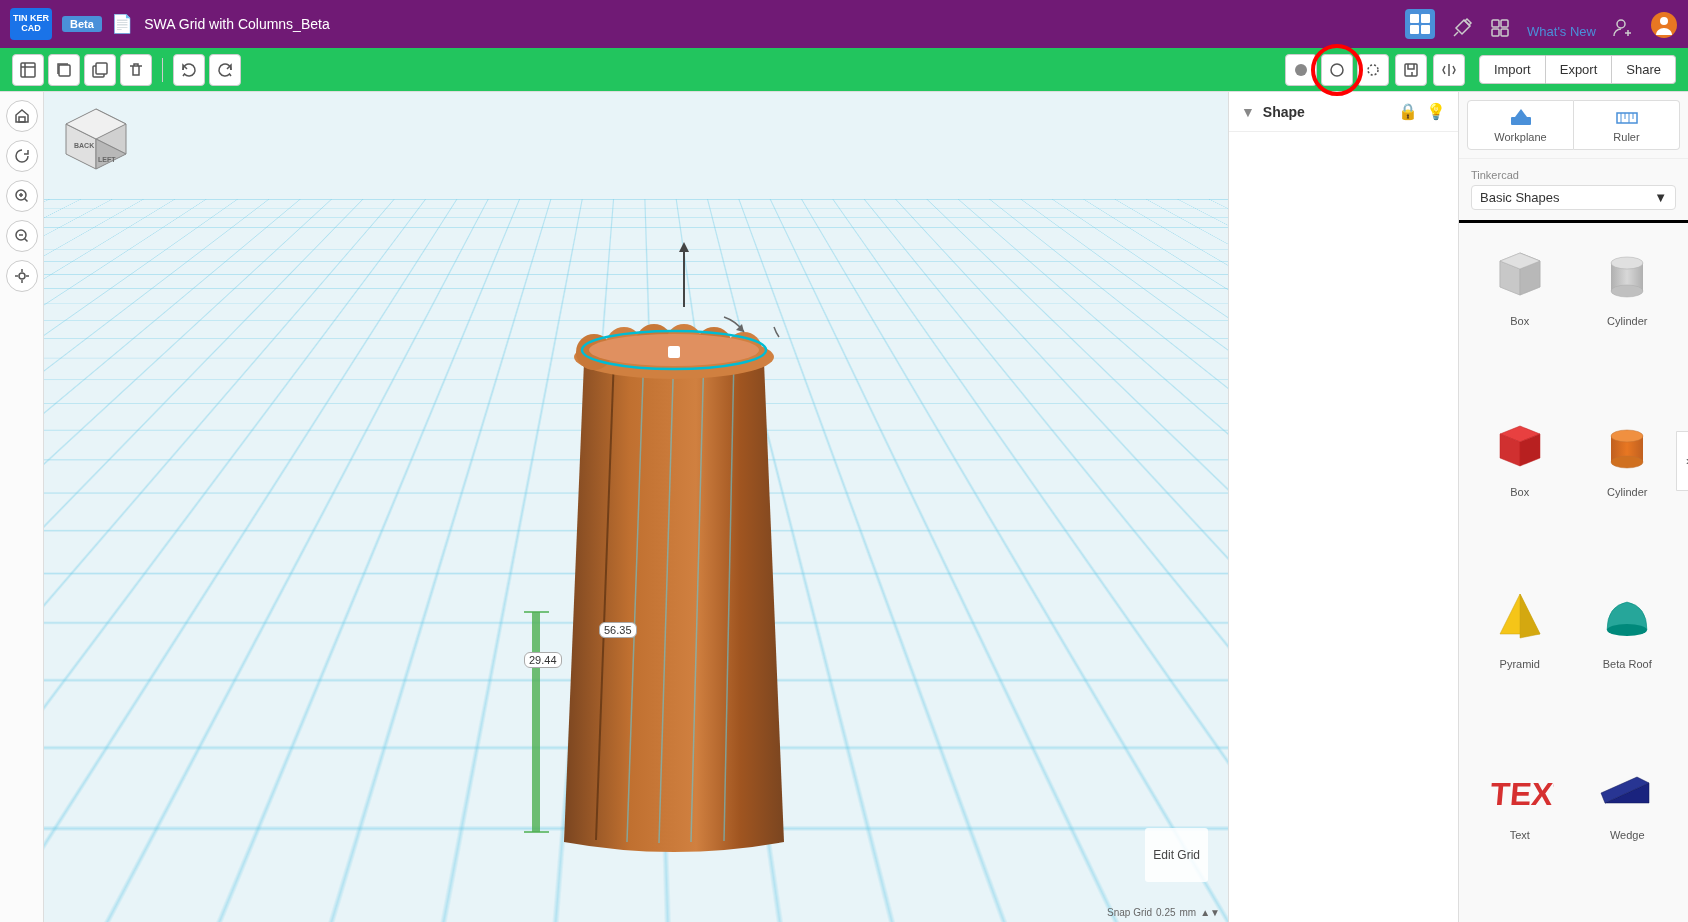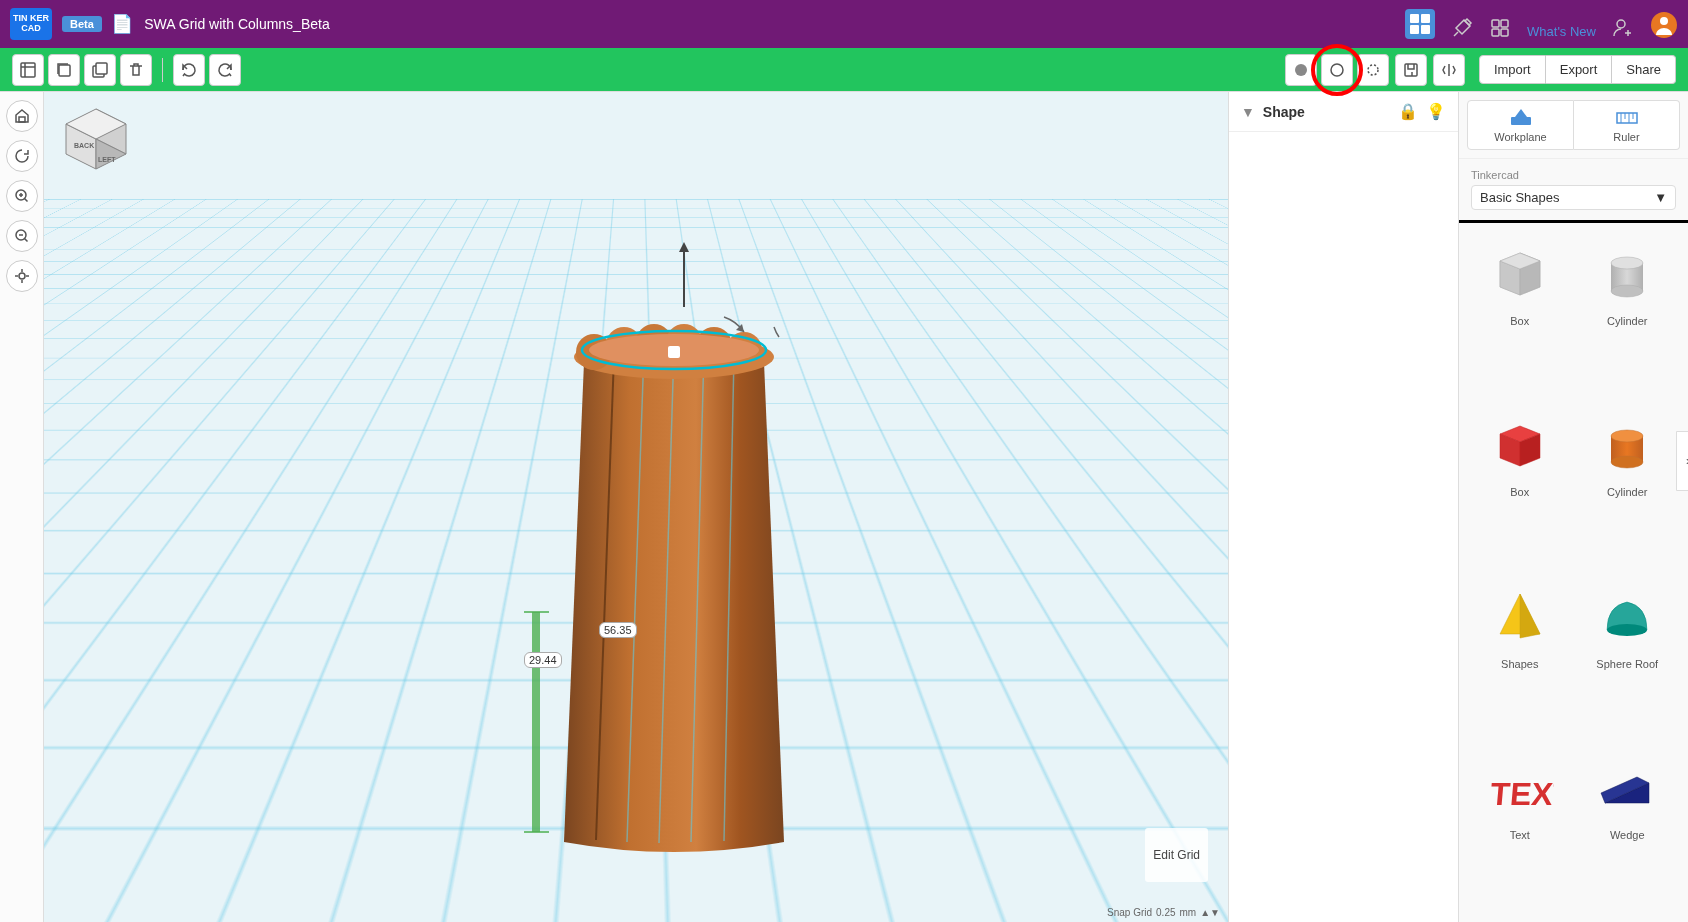--- a/index.html
+++ b/index.html
@@ -766,32 +766,32 @@
         <span class="shape-item-label">Cylinder</span>
       </div>
 
       <div class="shape-item">
         <div class="shape-item-visual">
           <svg width="68" height="68" viewBox="0 0 68 68">
             <polygon points="34,10 54,50 14,50" fill="#f5c518" stroke="#c8a010" stroke-width="0.5"></polygon>
             <polygon points="34,10 54,50 34,54" fill="#d4a810" stroke="#c8a010" stroke-width="0.5"></polygon>
           </svg>
         </div>
-        <span class="shape-item-label">Shapes</span>
+        <span class="shape-item-label">Pyramid</span>
       </div>
 
 
       <div class="shape-item">
         <div class="shape-item-visual">
           <svg width="68" height="68" viewBox="0 0 68 68">
             <path d="M14,46 Q14,22 34,18 Q54,22 54,46 Z" fill="#26a69a" stroke="#00897b" stroke-width="0.5"></path>
             <ellipse cx="34" cy="46" rx="20" ry="6" fill="#00897b"></ellipse>
           </svg>
         </div>
-        <span class="shape-item-label">Sphere Roof</span>
+        <span class="shape-item-label">Beta Roof</span>
       </div>
 
       <div class="shape-item">
         <div class="shape-item-visual">
           <svg width="68" height="68" viewBox="0 0 68 68">
             <text x="8" y="50" font-family="Arial Black, sans-serif" font-weight="900" font-size="32" fill="#d63030" transform="skewX(-5)">TEXT</text>
           </svg>
         </div>
         <span class="shape-item-label">Text</span>
       </div>

